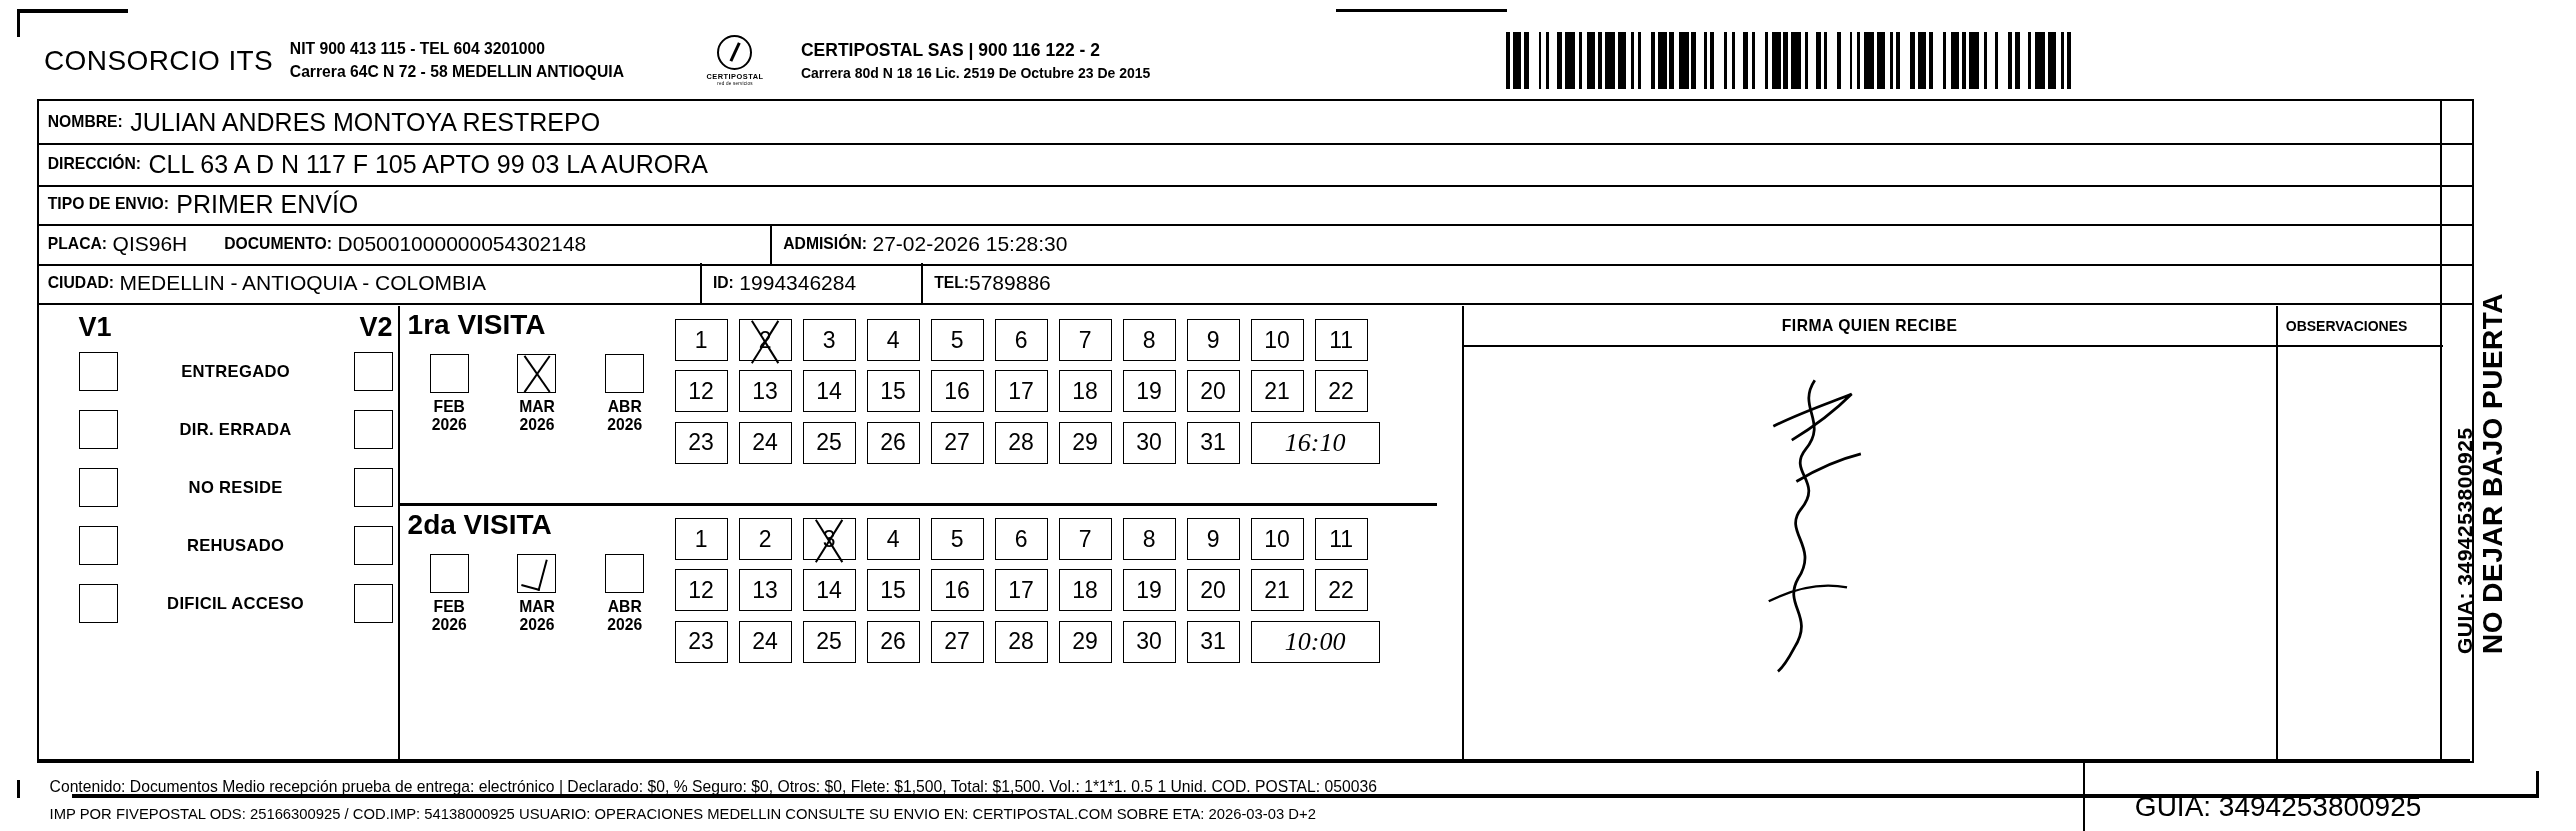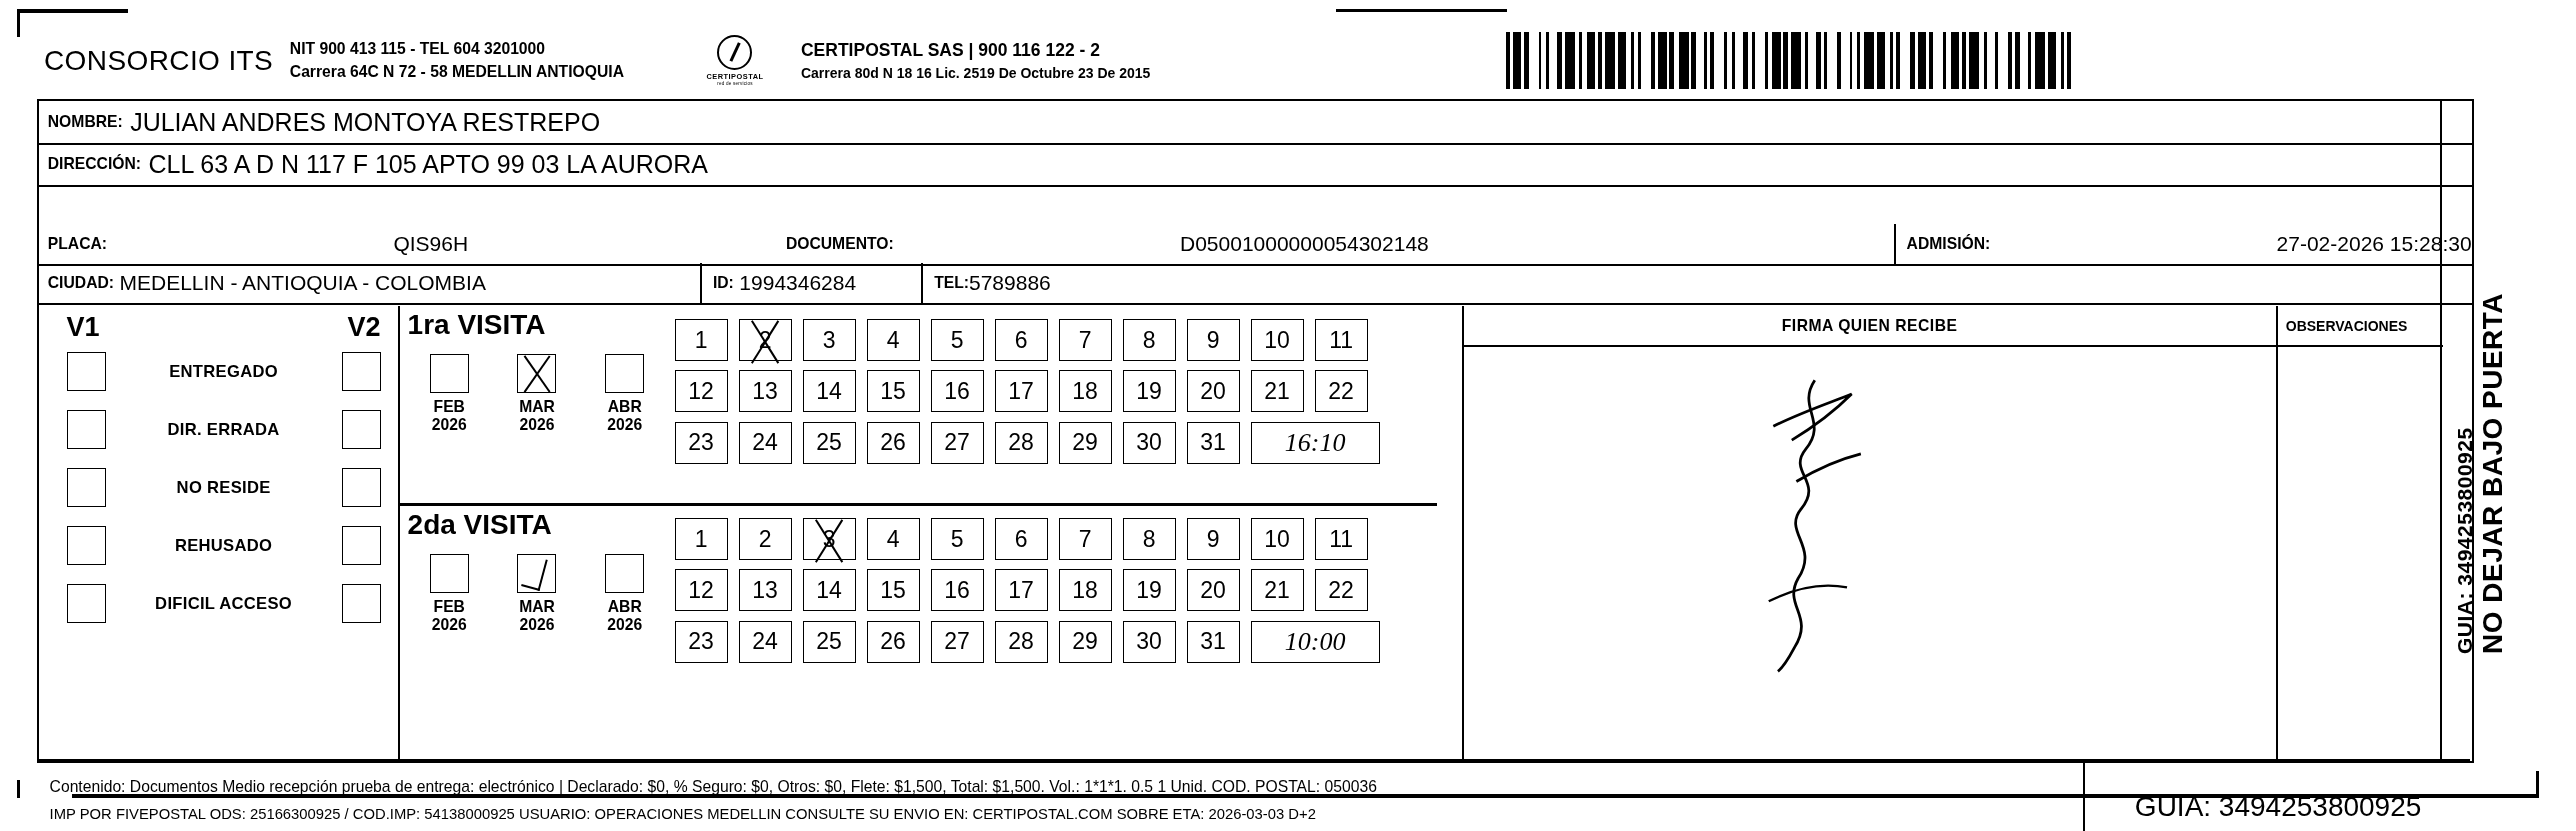--- a/index.html
+++ b/index.html
@@ -190,21 +190,21 @@
     transform-origin: left top;
     white-space: nowrap;
     font-weight: bold;
   }
   .rot-main { font-size: 28px; left: 35px; top: 553px; letter-spacing: 0.5px; }
   .rot-guia { font-size: 21px; left: 11px; top: 553px; letter-spacing: 0.5px; }
 
   
   .vcol {
     position: absolute;
-    left: 4px;
+    left: 16px;
     top: 275px;
     width: 362px;
     height: 386px;
     box-sizing: border-box;
   }
   .vhead {
     display: flex;
     justify-content: space-between;
     padding: 5.5px 24px 0 24px;
     font-size: 27px;
@@ -508,22 +508,26 @@
     <div class="row" style="top:0;height:44px;">
       <span class="lbl cellpad">NOMBRE:</span>
       <span class="val">JULIAN ANDRES MONTOYA RESTREPO</span>
     </div>
 
     <div class="row" style="top:42px;height:44px;">
       <span class="lbl cellpad">DIRECCIÓN:</span>
       <span class="val">CLL 63 A D N 117 F 105 APTO 99 03 LA AURORA</span>
     </div>
 
-
-    <div class="row" style="top:123px;height:42px;justify-content:space-between;">
+    <div class="row" style="top:83px;height:42px;">
+      <span class="lbl cellpad">TIPO DE ENVIO:</span>
+      <span class="val">PRIMER ENVÍO</span>
+    </div>
+
+    <div class="row" style="top:123px;height:42px;">
       <span class="lbl cellpad">PLACA:</span>
       <span class="val-sm">QIS96H</span>
       <span class="lbl" style="margin-left:37px;">DOCUMENTO:</span>
       <span class="val-sm">D05001000000054302148</span>
       <span class="lbl" style="margin-left:184px;border-left:2.8px solid #000;padding-left:11px;align-self:stretch;display:flex;align-items:center;">ADMISIÓN:</span>
       <span class="val-sm">27-02-2026 15:28:30</span>
     </div>
 
     <div class="row" style="top:162px;height:42px;">
       <span class="lbl cellpad">CIUDAD:</span>

